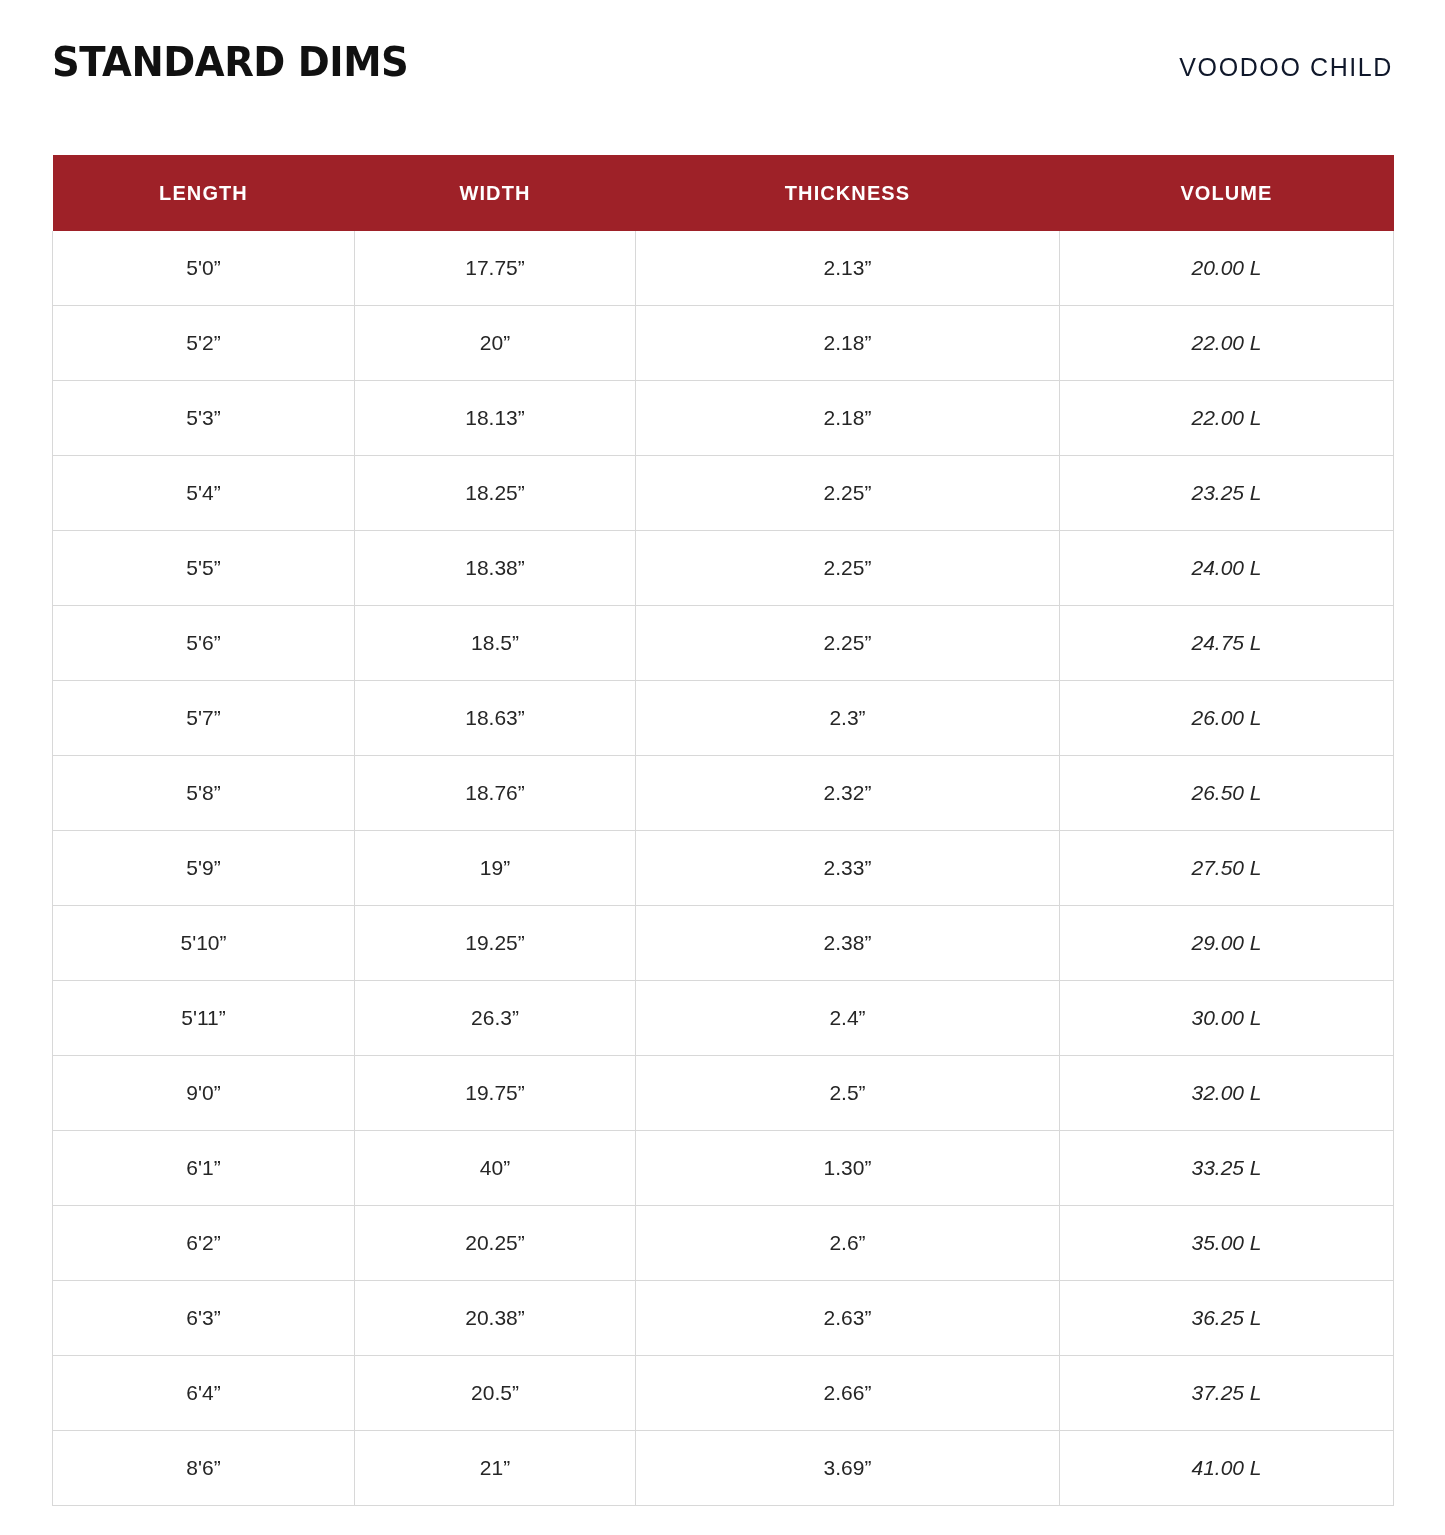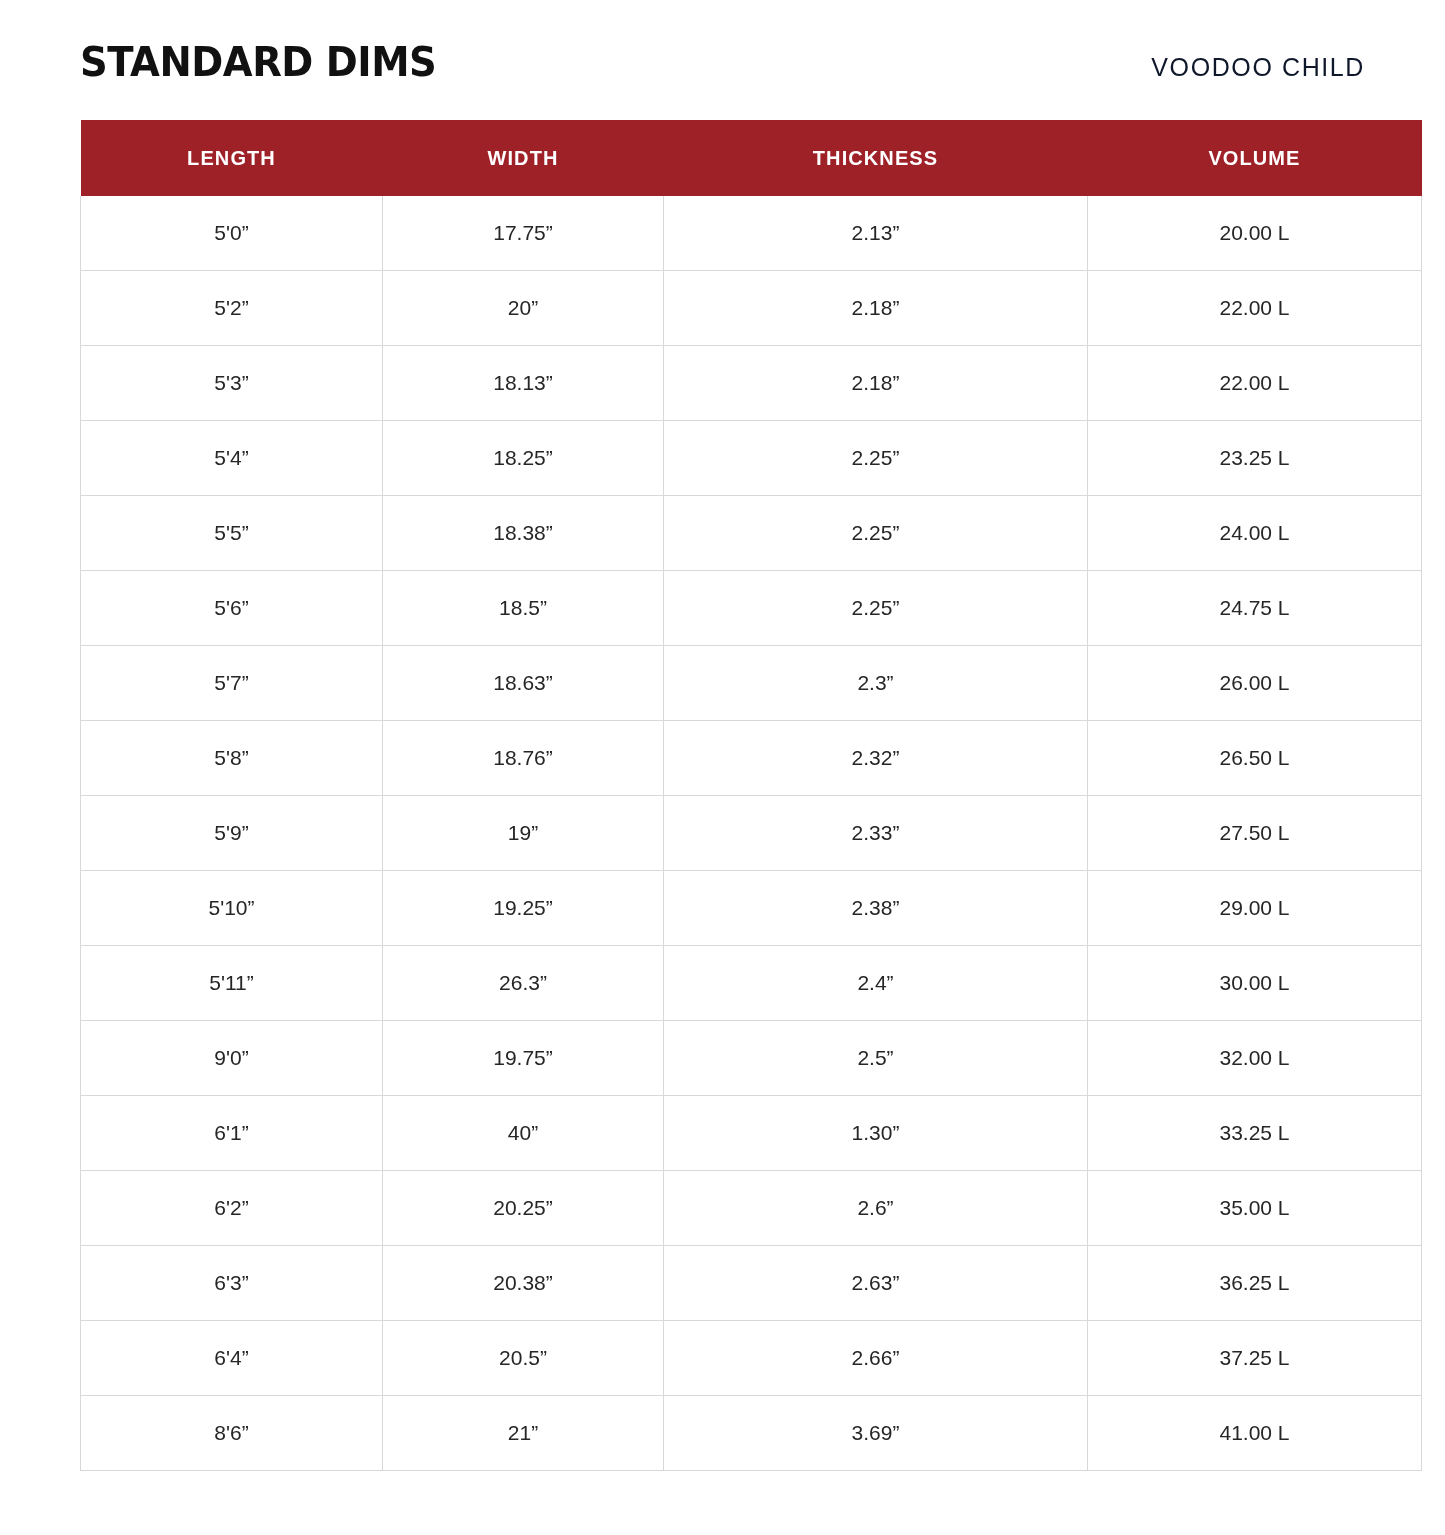--- a/index.html
+++ b/index.html
@@ -12,21 +12,21 @@
     height: 1535px;
     font-family: "Liberation Sans", sans-serif;
     color: #1c1c1c;
     overflow: hidden;
   }
   .page {
     position: relative;
     width: 1445px;
     height: 1535px;
     box-sizing: border-box;
-    padding: 0 80px;
+    padding: 0 52px;
   }
   .header {
     display: flex;
     align-items: baseline;
     justify-content: space-between;
     padding-top: 38px;
   }
   .title {
     font-family: "DejaVu Sans", sans-serif;
     font-weight: bold;
@@ -40,21 +40,21 @@
   }
   .model {
     font-family: "Liberation Sans", sans-serif;
     font-size: 25px;
     letter-spacing: 1.6px;
     color: #0f172a;
     text-transform: uppercase;
     white-space: nowrap;
   }
   .table-wrap {
-    margin-top: 34px;
+    margin-top: 69px;
   }
   table.dims {
     width: 1341px;
     border-collapse: collapse;
     table-layout: fixed;
   }
   table.dims thead th {
     background: #9e2128;
     color: #ffffff;
     font-size: 20px;
@@ -77,20 +77,21 @@
     font-weight: 400;
   }
   table.dims tbody tr:first-child td {
     border-top: none;
   }
   table.dims tbody td:first-child {
     border-left: 1px solid #d8d8d8;
   }
   table.dims tbody td:last-child {
     border-right: 1px solid #d8d8d8;
+    font-style: italic;
   }
   .col-length { width: 302px; }
   .col-width  { width: 281px; }
   .col-thick  { width: 424px; }
   .col-volume { width: 334px; }
 </style>
 </head>
 <body>
 
 <div class="page">

